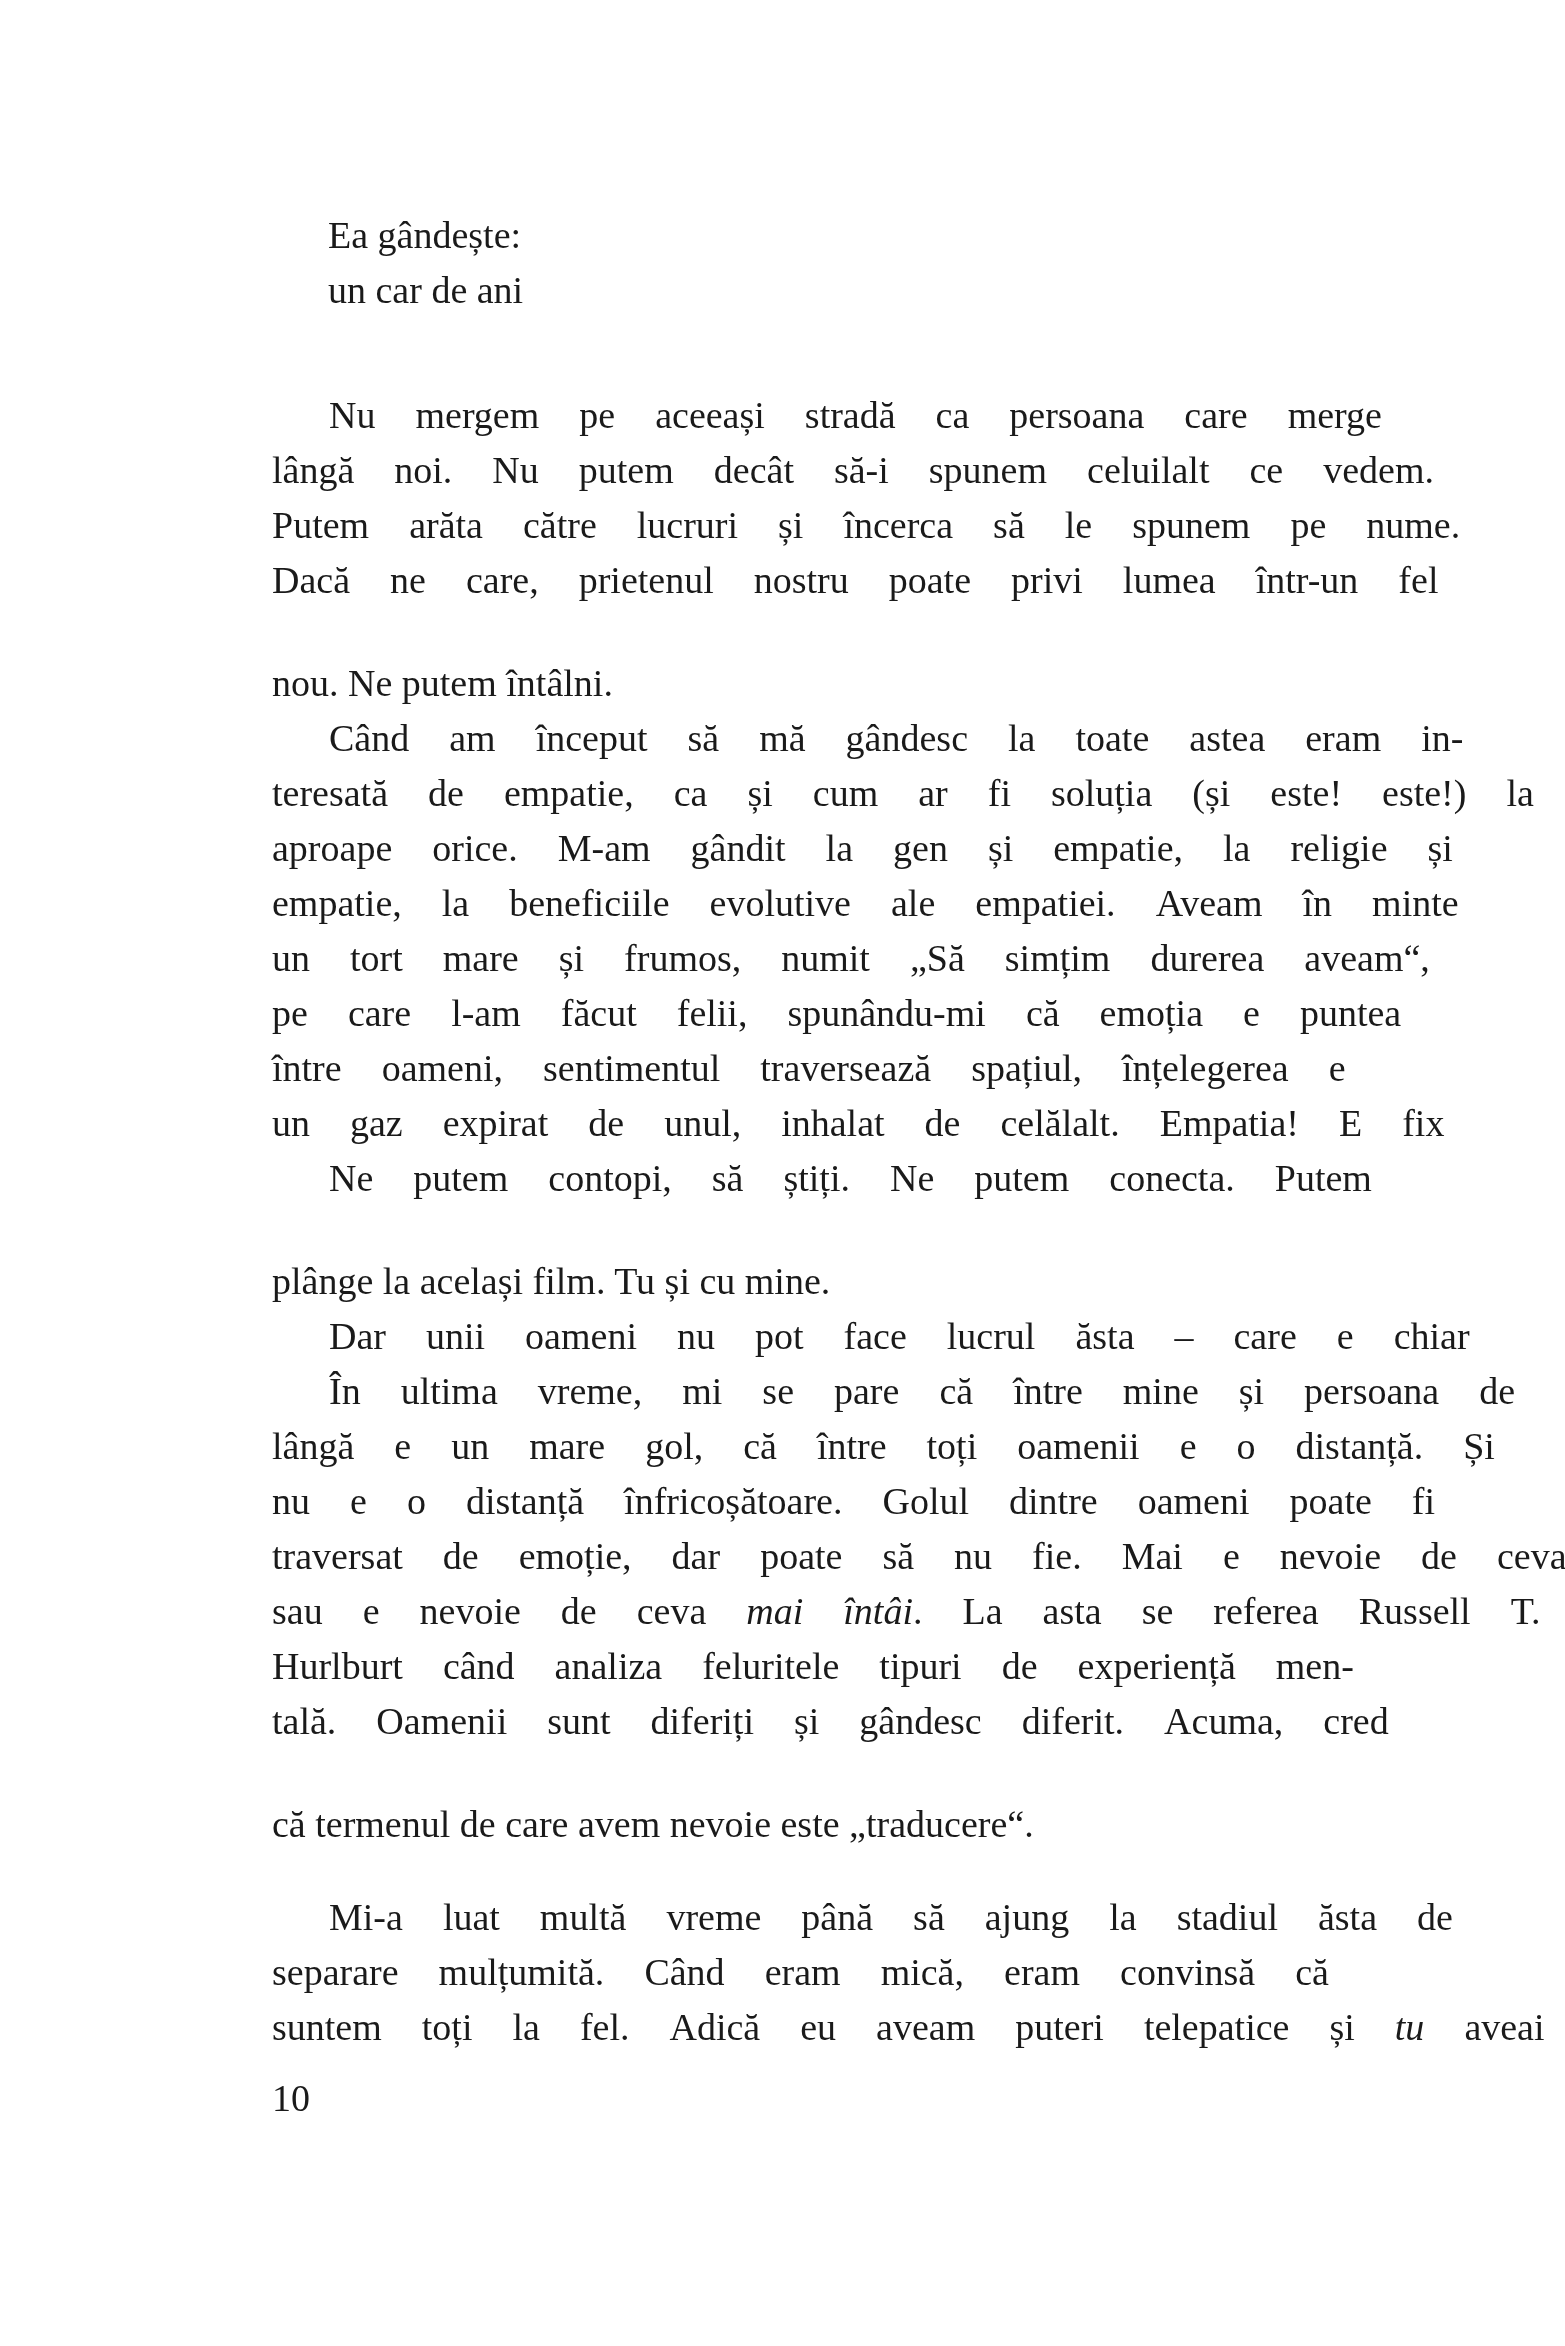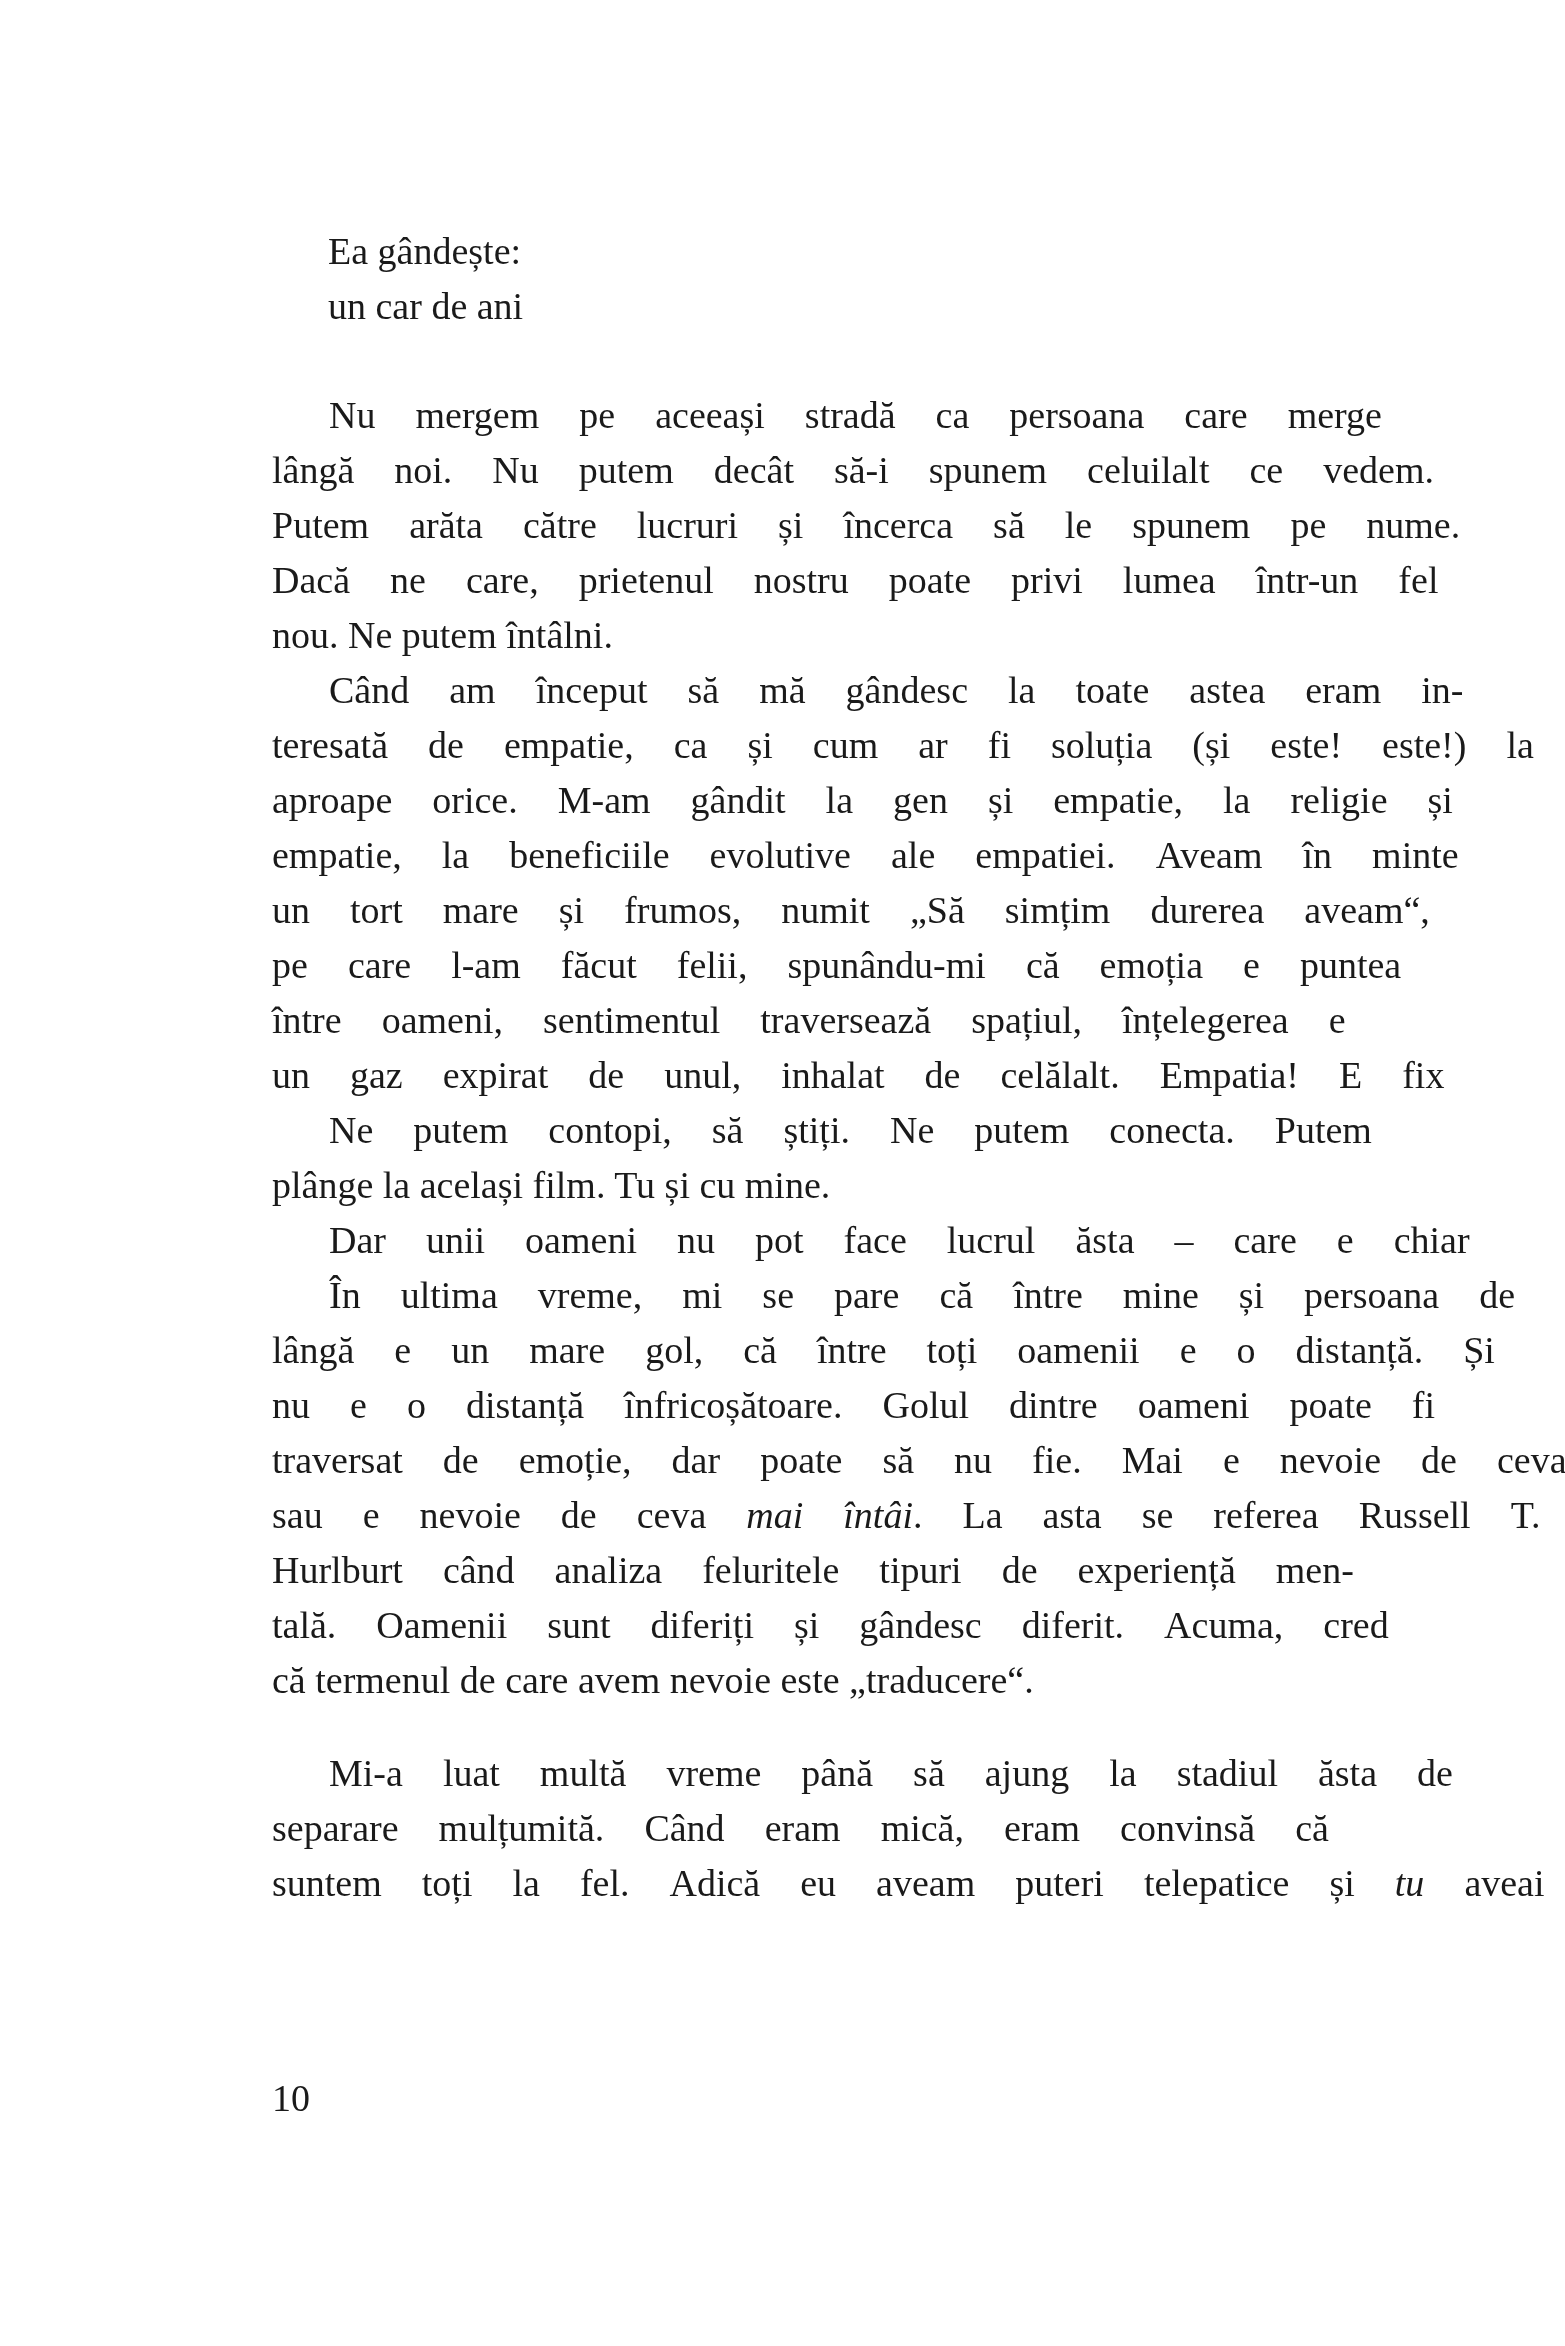--- a/index.html
+++ b/index.html
@@ -9,41 +9,41 @@
     width: 1565px;
     height: 2347px;
     background: #ffffff;
     color: #1a1a1a;
     font-family: "Liberation Serif", "DejaVu Serif", serif;
     overflow: hidden;
   }
   .epigraph {
     position: absolute;
     left: 328px;
-    top: 224px;
+    top: 208px;
     font-size: 38px;
     line-height: 55px;
   }
   .body-text {
     position: absolute;
     left: 272px;
     top: 388px;
     width: 1057px;
     font-size: 38px;
     line-height: 55px;
   }
   .paragraph { margin: 0; }
   .section-gap { margin-top: 38px; }
   .line { height: 55px; gap: 40px; }
   .line.justify {
     display: flex;
     justify-content: space-between;
   }
   .line.indent { padding-left: 57px; }
-  .line.plain { white-space: nowrap; }
+  .line.plain { white-space: nowrap; margin-top: 48px; }
   .line .w { white-space: nowrap; }
   em { font-style: italic; }
   .pagenum {
     position: absolute;
     left: 272px;
     top: 2071px;
     font-size: 38px;
     line-height: 55px;
   }
 </style>

